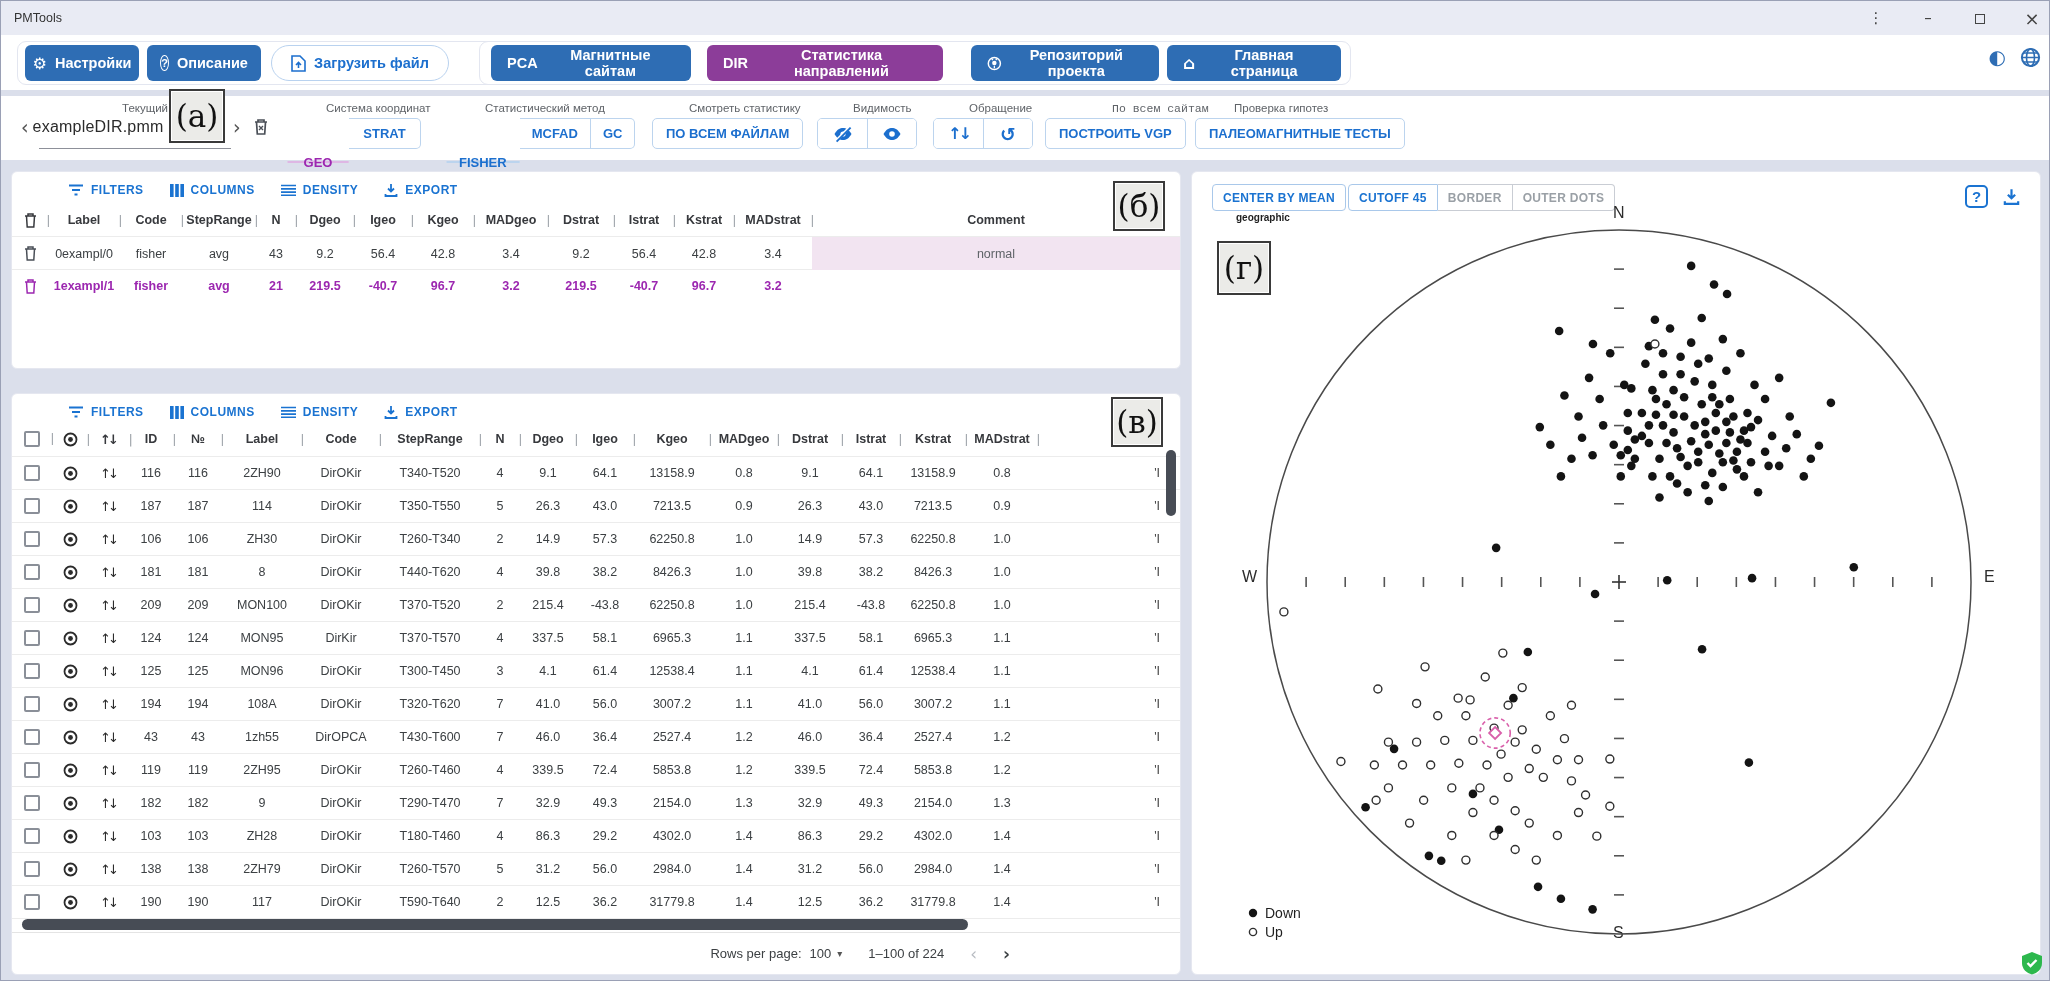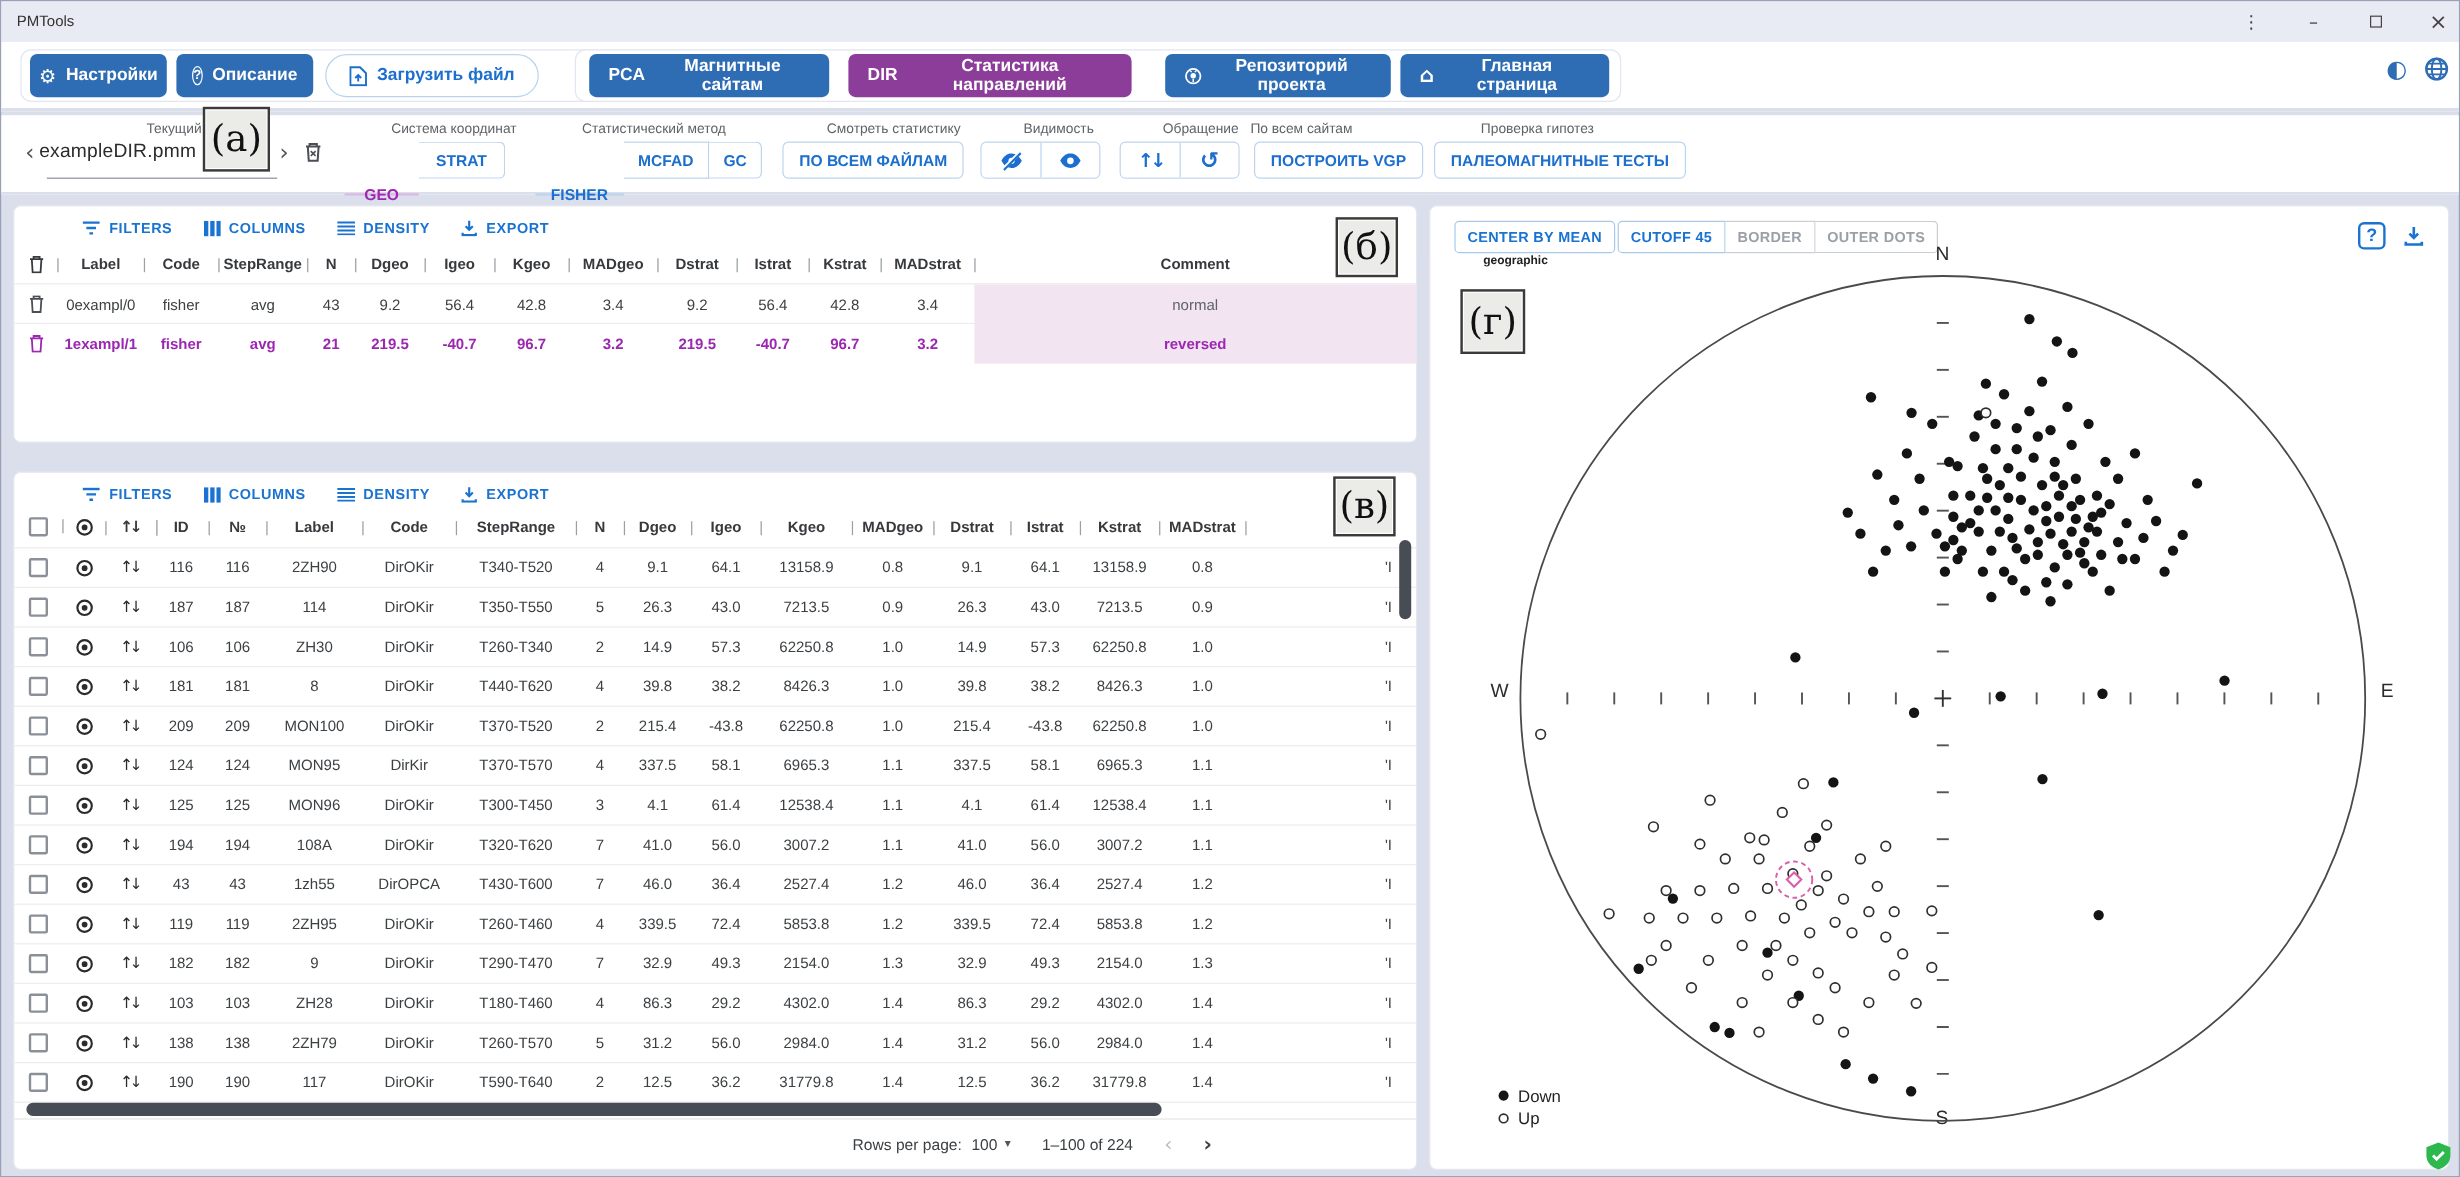--- a/index.html
+++ b/index.html
@@ -213,21 +213,21 @@
         </svg>
     </div>
   </div>
 
   <span class="ctl-label" style="left:931px;">Обращение</span>
   <div class="iconpair" style="left:932px;">
     <div class="cell glyph" style="font-size:16px; letter-spacing:-3px; font-weight:bold;">↑↓</div>
     <div class="cell glyph" style="font-size:19px; font-weight:bold;">↺</div>
   </div>
 
-  <span class="ctl-label" style="left:1004px;">По всем сайтам</span>
+  <span class="ctl-label" style="left:1074px;font-family:Liberation Mono, monospace;">По всем сайтам</span>
   <button class="btn-outline" style="left:1044px;">ПОСТРОИТЬ VGP</button>
 
   <span class="ctl-label" style="left:1196px;">Проверка гипотез</span>
   <button class="btn-outline" style="left:1194px;">ПАЛЕОМАГНИТНЫЕ ТЕСТЫ</button>
 </div>
 
 <div class="card" style="left:10px; top:170px; width:1170px; height:198px;">
   <div class="ttoolbar">
     <span class="ttool">
       <svg width="16" height="12" viewBox="0 0 16 12">
@@ -309,21 +309,20 @@
         <span class="num">avg</span>
         <span class="num">21</span>
         <span class="num">219.5</span>
         <span class="num">-40.7</span>
         <span class="num">96.7</span>
         <span class="num">3.2</span>
         <span class="num">219.5</span>
         <span class="num">-40.7</span>
         <span class="num">96.7</span>
         <span class="num">3.2</span>
-        <span class="commentcell">reversed</span>
       </div>
     </div>
 </div>
 <div class="anno" style="left:1112px; top:180px; width:52px; height:50px;">(б)</div>
 
 <div class="card" style="left:10px; top:392px; width:1170px; height:582px; overflow:hidden;">
   <div class="ttoolbar">
     <span class="ttool">
       <svg width="16" height="12" viewBox="0 0 16 12">
           <path d="M1 1.5 h14 M4 6 h8 M6.5 10.5 h3" stroke="#1a73d1" stroke-width="2"></path>

